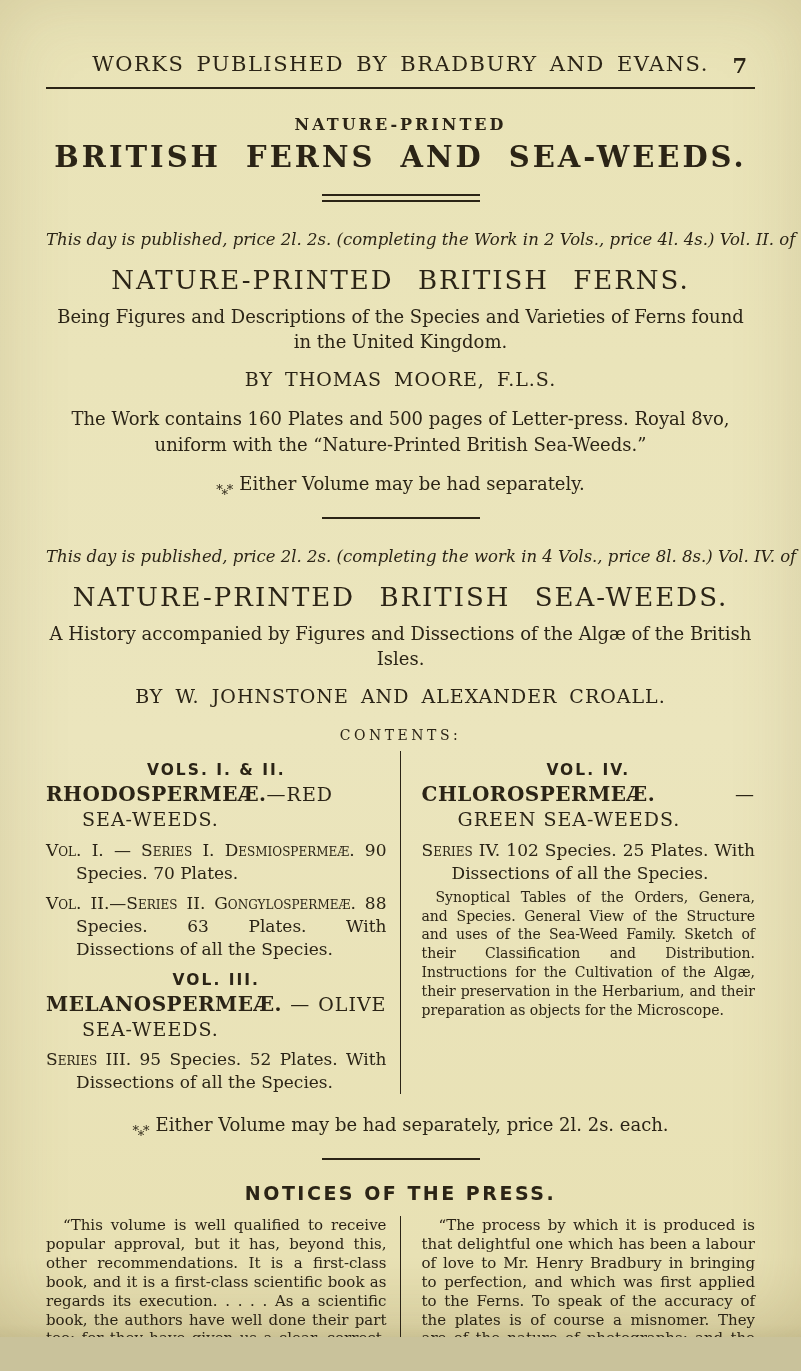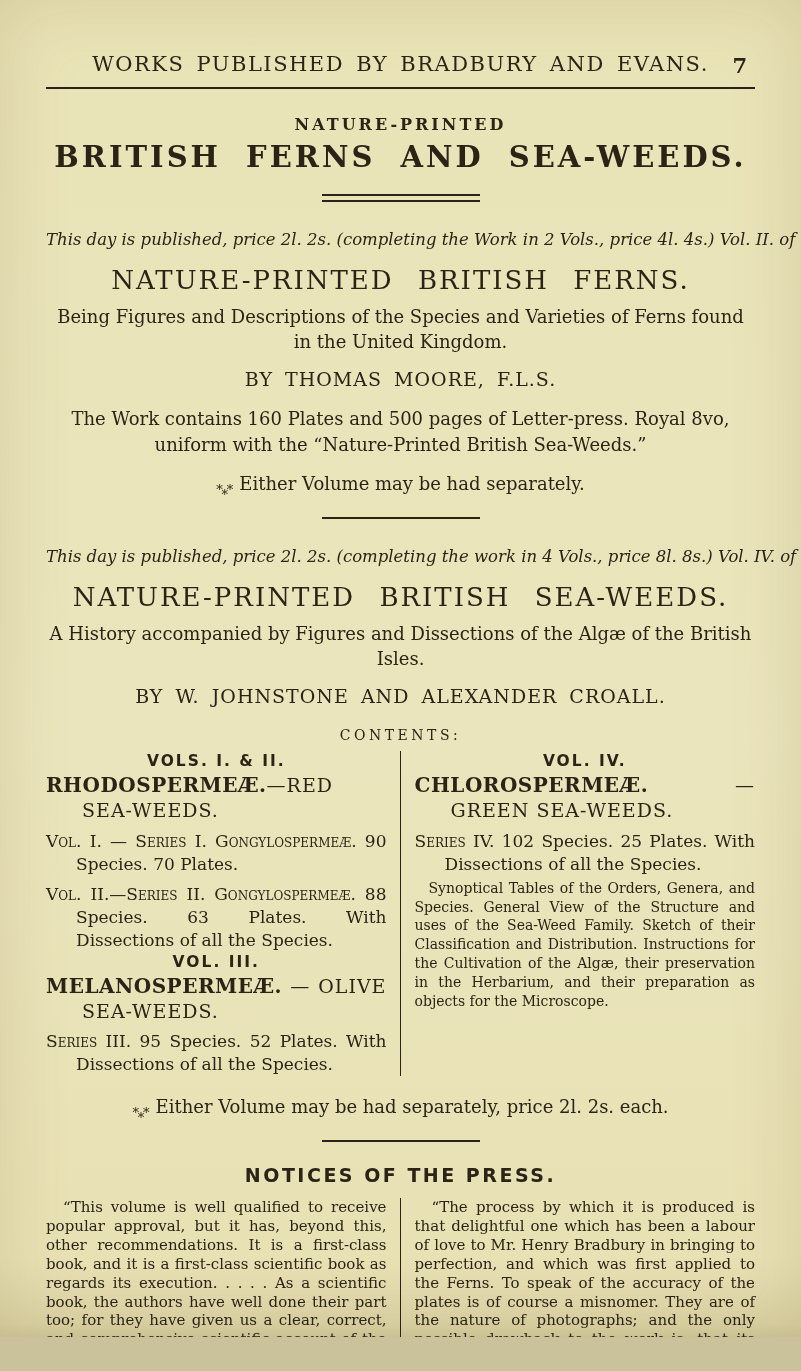--- a/index.html
+++ b/index.html
@@ -37,24 +37,24 @@
   .note-line { font-size:18px; text-align:center; margin-top:16px; }
 
   .asterism { display:inline-flex; flex-direction:column; align-items:center;
     font-size:13px; line-height:5px; vertical-align:-4px; margin-right:6px; }
   .asterism span { display:block; }
 
   .contents-heading { text-align:center; font-size:14px; letter-spacing:3.5px; margin-top:20px; }
   .columns { display:flex; margin-top:8px; }
   .col { width:50%; box-sizing:border-box; }
   .col-left  { padding-right:13px; border-right:1.5px solid #2b2416; }
-  .col-right { padding-left:14px; }
+  .col-right { padding-left:21px; }
 
   .vol-heading { font-family:"DejaVu Sans", sans-serif; font-weight:bold; font-size:15.5px;
-    letter-spacing:2px; text-align:center; margin-top:1px; }
+    letter-spacing:2px; text-align:center; margin-top:10px; }
   .group-title { font-size:19px; line-height:1.3; text-align:justify;
     padding-left:36px; text-indent:-36px; margin-top:2px; letter-spacing:1px; }
   .group-title b { font-size:20px; letter-spacing:0.5px; }
   .entry { font-size:17px; line-height:1.35; text-align:justify;
     padding-left:30px; text-indent:-30px; margin-top:7px; }
   .entry .sc { font-variant:small-caps; }
   .contents-para { font-size:14px; line-height:1.35; text-align:justify; text-indent:14px; margin-top:3px; }
   .contents-note { margin-top:20px; }
 
   .notices-heading { font-family:"DejaVu Sans", sans-serif; font-weight:bold;
@@ -102,21 +102,21 @@
     <p class="sub-line">A History accompanied by Figures and Dissections of the Algæ of the British Isles.</p>
     <p class="byline">BY W. JOHNSTONE AND ALEXANDER CROALL.</p>
   </section>
 
   <section>
     <div class="contents-heading">CONTENTS:</div>
     <div class="columns">
       <div class="col col-left">
         <div class="vol-heading">VOLS. I. &amp; II.</div>
         <p class="group-title"><b>RHODOSPERMEÆ.</b><span>—RED SEA-WEEDS.</span></p>
-        <p class="entry"><span class="sc">Vol. I. — Series I.  Gongylospermeæ.</span><span> 90 Species.  70 Plates.</span></p>
+        <p class="entry"><span class="sc">Vol. I. — Series I.  Desmiospermeæ.</span><span> 90 Species.  70 Plates.</span></p>
         <p class="entry"><span class="sc">Vol. II.—Series II.  Gongylospermeæ.</span><span> 88 Species.  63 Plates.  With Dissections of all the Species.</span></p>
         <div class="vol-heading">VOL. III.</div>
         <p class="group-title"><b>MELANOSPERMEÆ.</b><span> — OLIVE SEA-WEEDS.</span></p>
         <p class="entry"><span class="sc">Series III.</span><span> 95 Species.  52 Plates.  With Dissections of all the Species.</span></p>
       </div>
       <div class="col col-right">
         <div class="vol-heading">VOL. IV.</div>
         <p class="group-title"><b>CHLOROSPERMEÆ.</b><span> — GREEN SEA-WEEDS.</span></p>
         <p class="entry"><span class="sc">Series IV.</span><span> 102 Species.  25 Plates.  With Dissections of all the Species.</span></p>
         <p class="contents-para">Synoptical Tables of the Orders, Genera, and Species.  General View of the Structure and uses of the Sea-Weed Family.  Sketch of their Classification and Distribution.  Instructions for the Cultivation of the Algæ, their preservation in the Herbarium, and their preparation as objects for the Microscope.</p>

